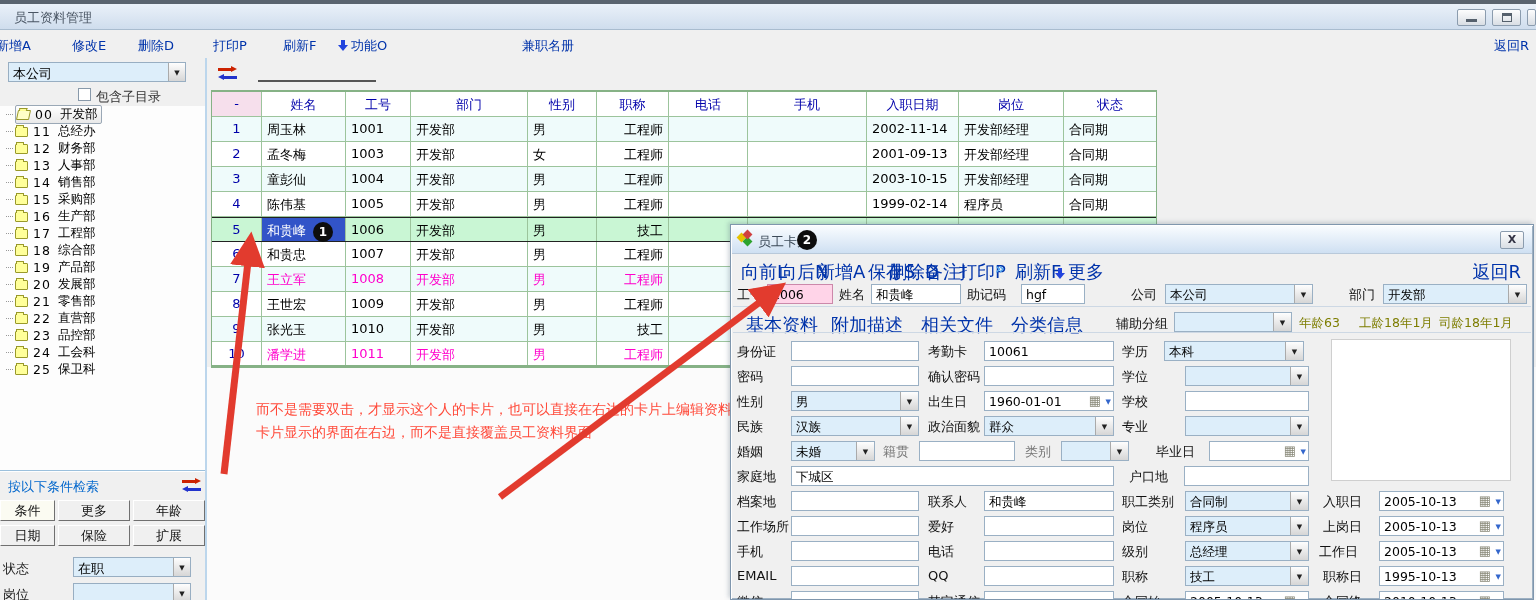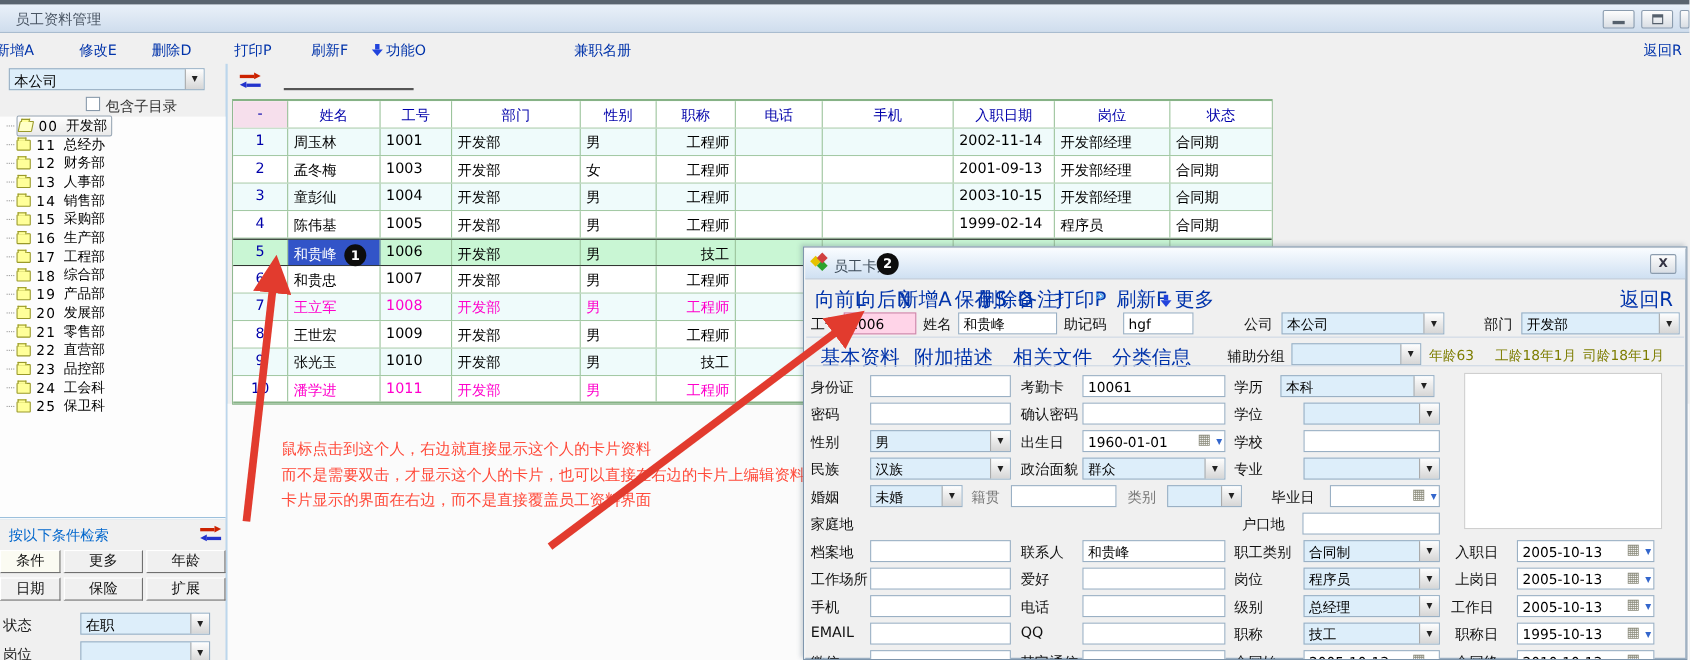--- a/index.html
+++ b/index.html
@@ -415,21 +415,20 @@
       <div class="c c5">工程师</div>
       <div class="c c6"></div>
       <div class="c c7"></div>
       <div class="c c8"></div>
       <div class="c c9"></div>
       <div class="c c10"></div>
   </div>
 </div>
 
 <div class="rednote">
-  <div>鼠标点击到这个人，右边就直接显示这个人的卡片资料</div>
   <div>而不是需要双击，才显示这个人的卡片，也可以直接在右边的卡片上编辑资料</div>
   <div>卡片显示的界面在右边，而不是直接覆盖员工资料界面</div>
 </div>
 
 <div class="card">
   <div class="ctitle">
     <span class="dia" style="left:6px; top:8px;  background:#e6c200;"></span>
     <span class="dia" style="left:12px;top:12px; background:#2da32d;"></span>
     <span class="dia" style="left:12px;top:5px;  background:#d04040;"></span>
     <span class="txt">员工卡片</span>
@@ -538,20 +537,21 @@
   <div class="tf" style="left:188px; top:216px; width:96px;"></div>
   <span class="flab" style="left:294px; top:218px; color:#777;">类别</span>
   <div class="cmb" style="left:330px; top:216px; width:68px;">
       <span class="val"></span>
       <span class="cbtn"></span>
     </div>
   <span class="flab" style="left:425px; top:218px;">毕业日</span>
   <div class="datef" style="left:478px; top:216px; width:100px;"></div>
 
   <span class="flab" style="left:6px; top:243px;">家庭地</span>
+  <div class="tf" style="left:60px; top:241px; width:323px;">下城区</div>
   <span class="flab" style="left:398px; top:243px;">户口地</span>
   <div class="tf" style="left:453px; top:241px; width:125px;"></div>
 
   <span class="flab" style="left:6px; top:268px;">档案地</span>
   <div class="tf" style="left:60px; top:266px; width:128px;"></div>
   <span class="flab" style="left:197px; top:268px;">联系人</span>
   <div class="tf" style="left:253px; top:266px; width:130px;">和贵峰</div>
   <span class="flab" style="left:391px; top:268px;">职工类别</span>
   <div class="cmb" style="left:454px; top:266px; width:124px;">
       <span class="val">合同制</span>

